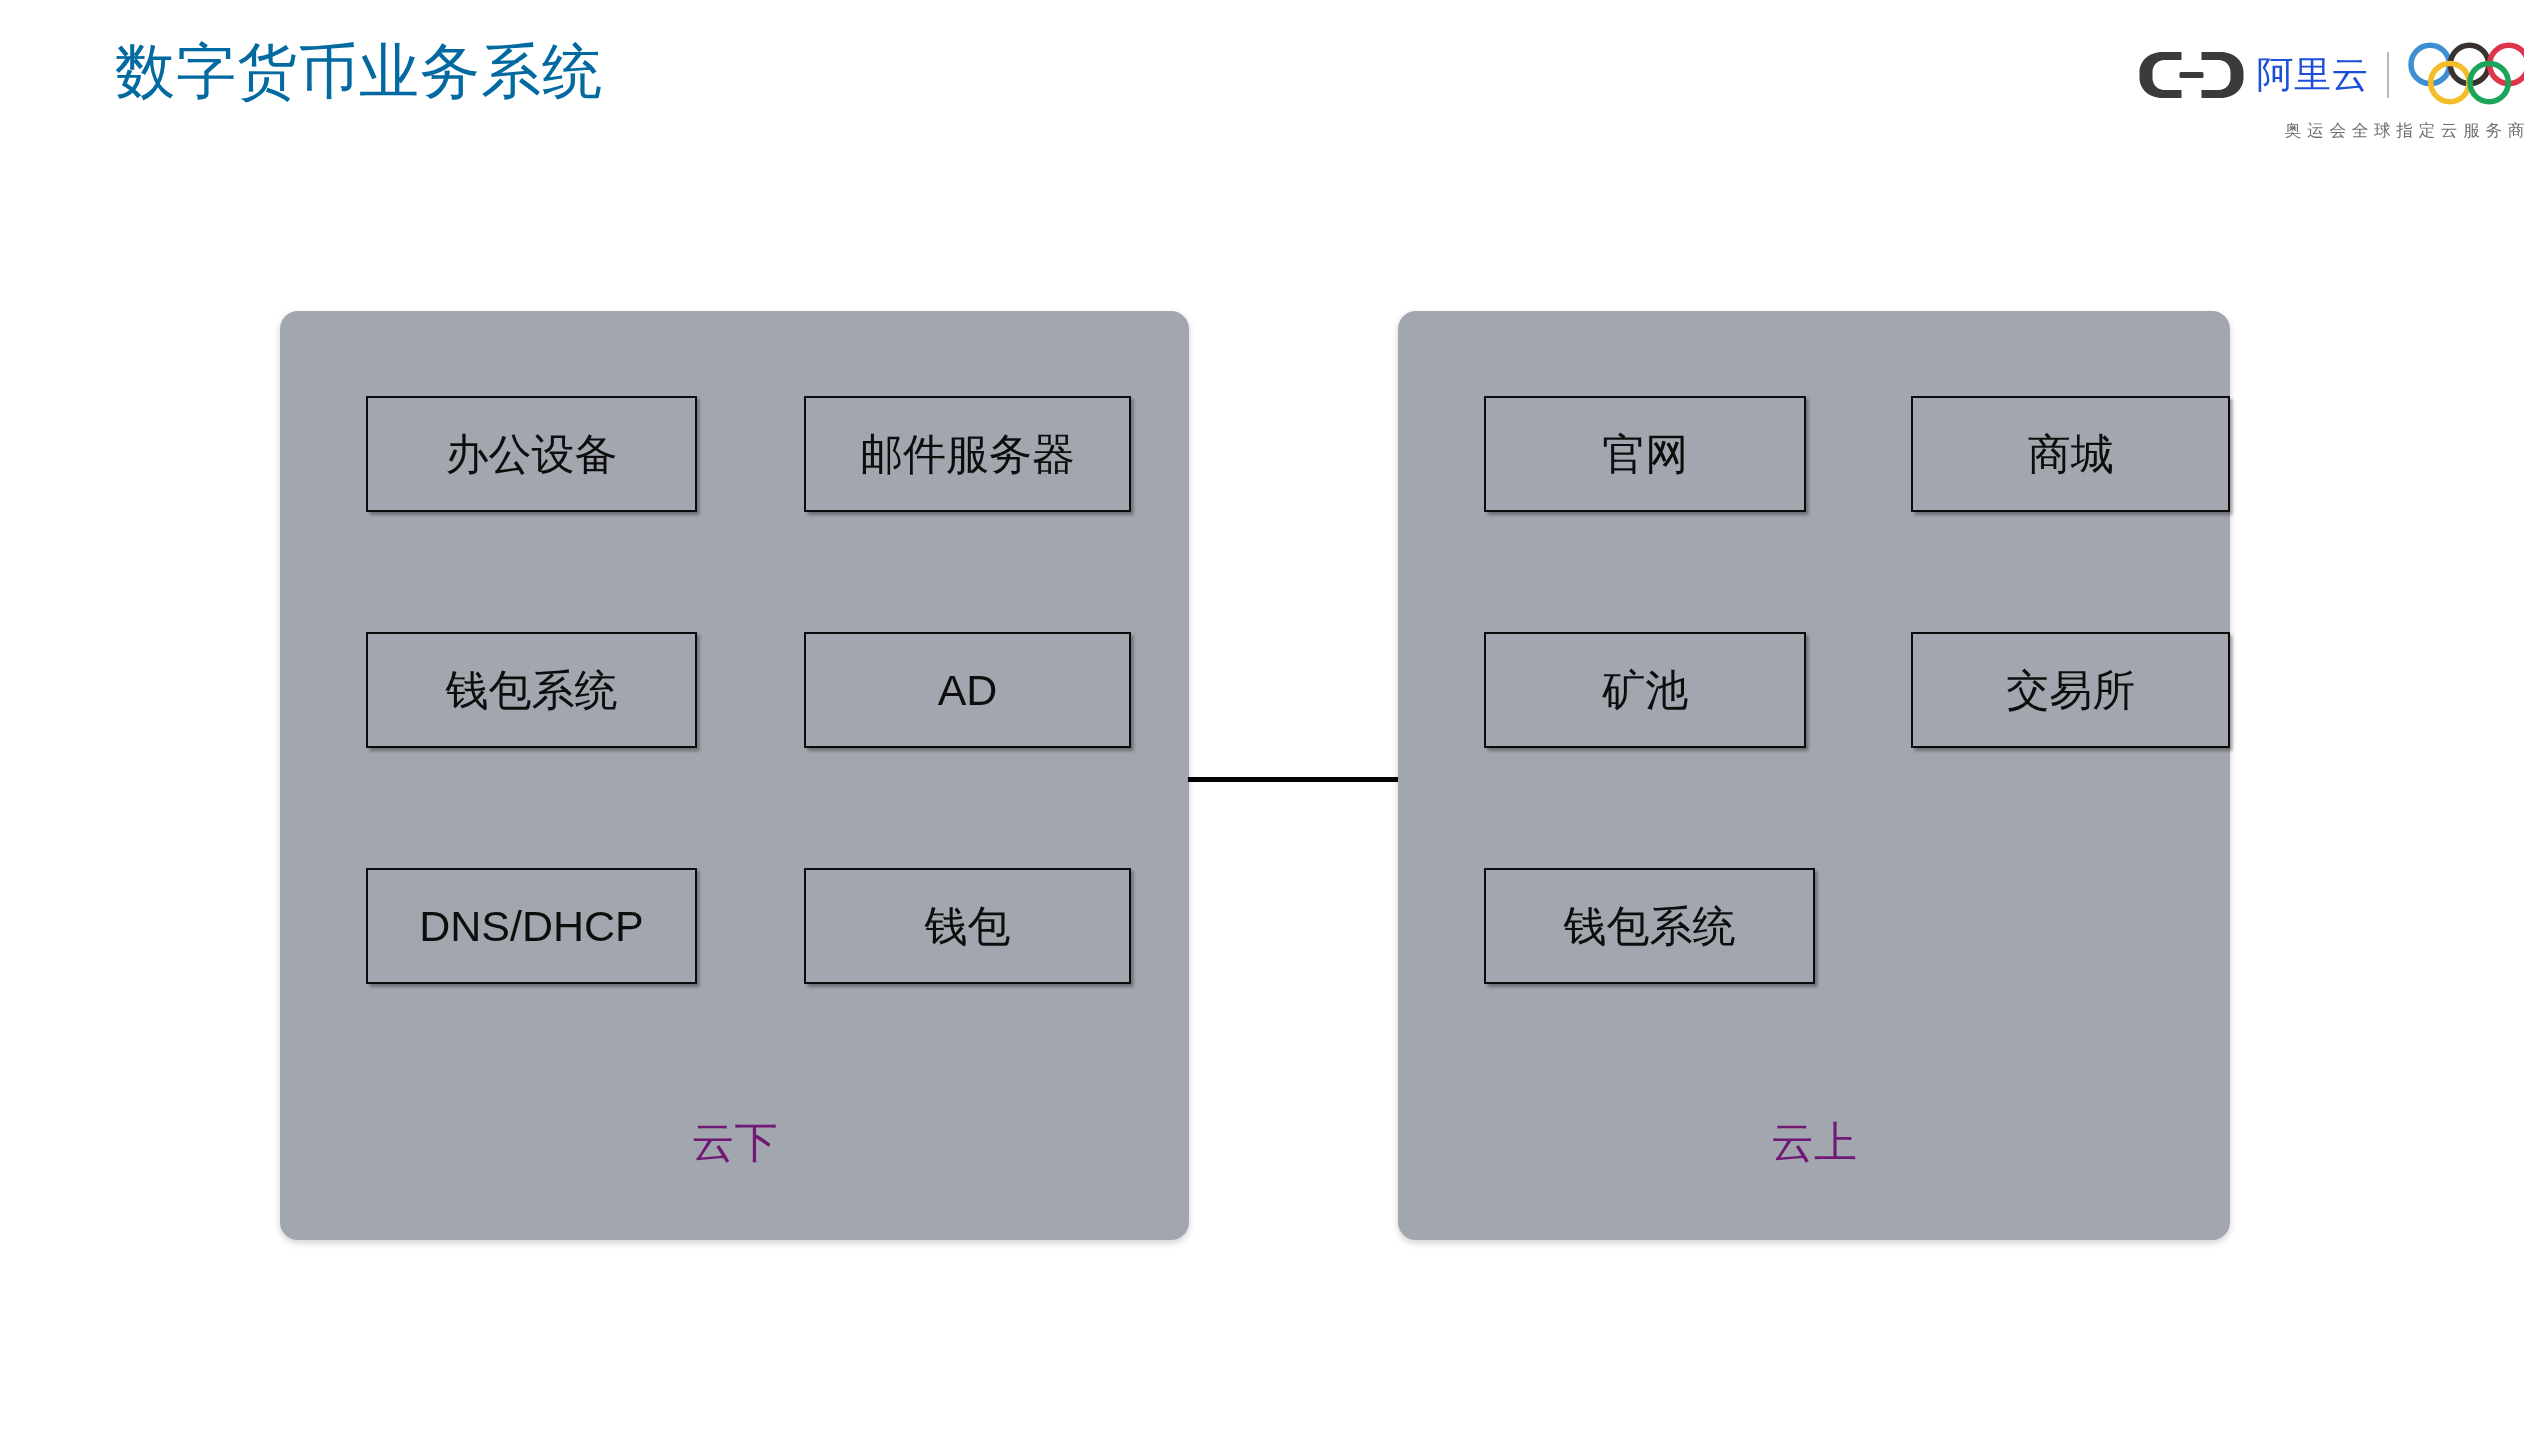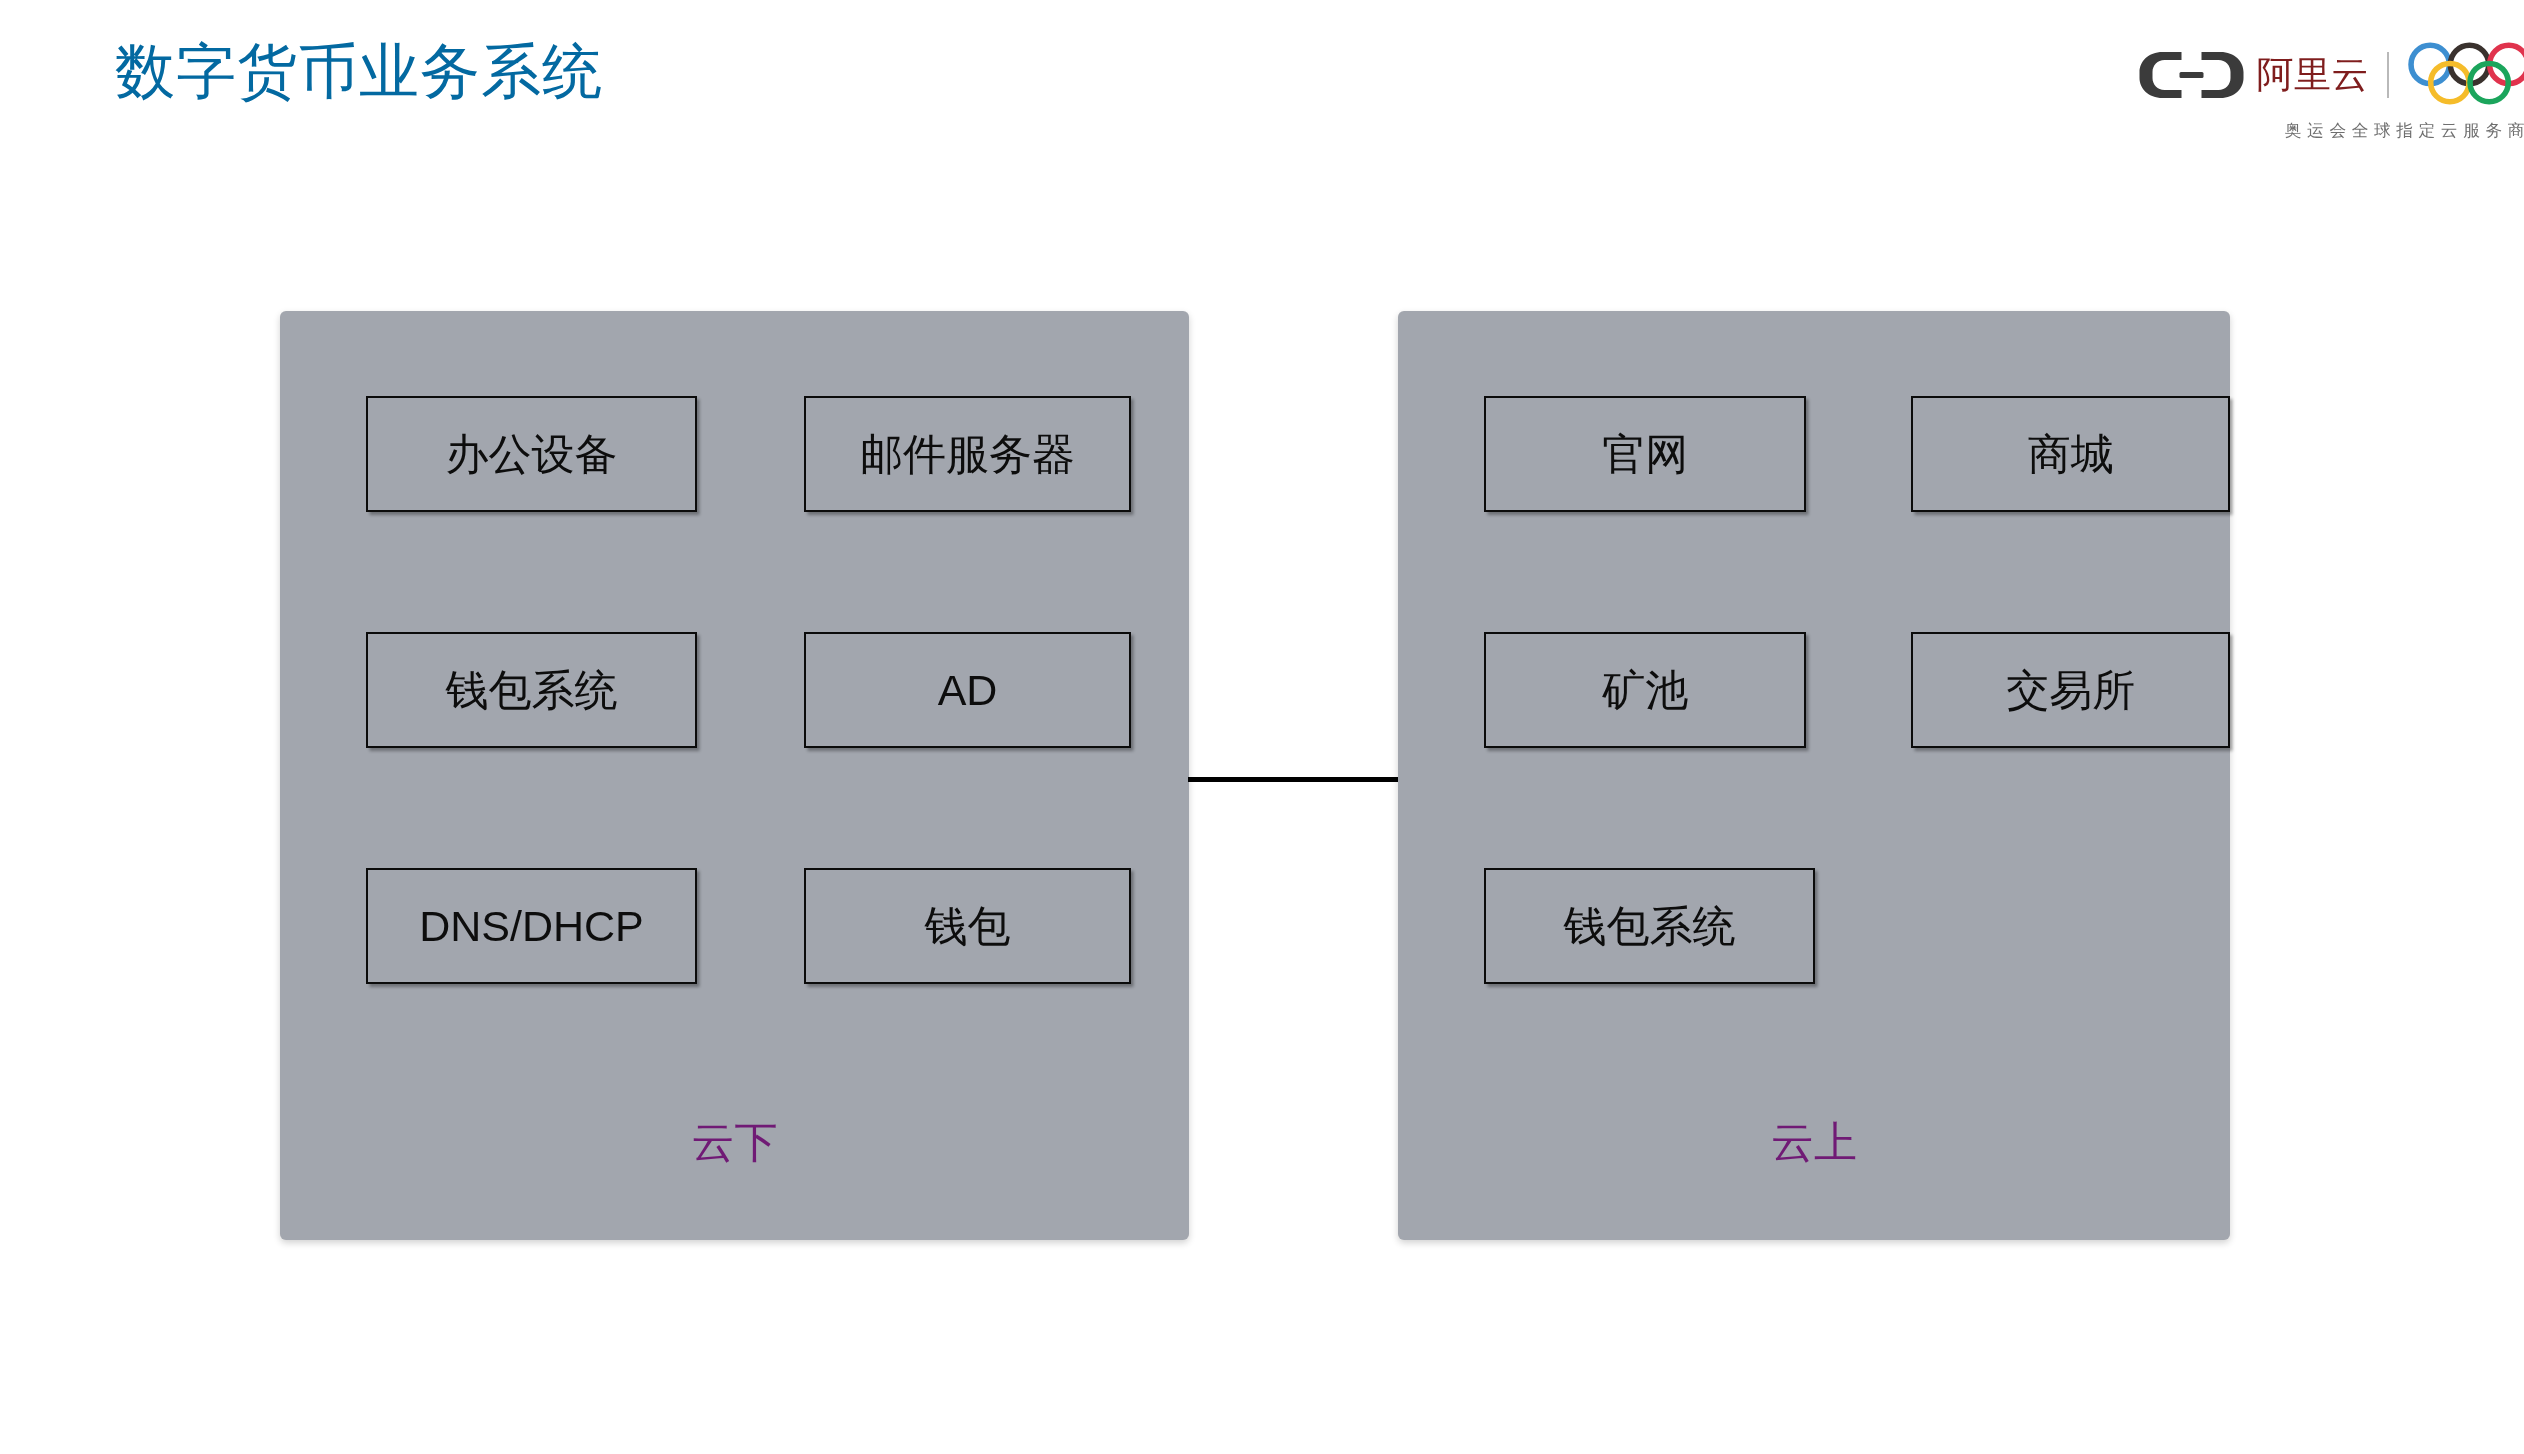--- a/index.html
+++ b/index.html
@@ -43,21 +43,21 @@
     align-items: center;
     gap: 13px;
   }
   .brand-mark {
     display: flex;
     align-items: center;
   }
   .brand-name {
     font-size: 37px;
     line-height: 1;
-    color: #7f1d1d;
+    color: #1d4ed8;
     letter-spacing: 0.5px;
     margin-left: 7px;
     white-space: nowrap;
   }
   .brand-divider {
     width: 2px;
     height: 46px;
     background: #b9b9b9;
     margin: 0 5px;
   }
@@ -75,21 +75,21 @@
     position: absolute;
     left: 0;
     top: 0;
     width: 2585px;
     height: 1454px;
   }
 
   .zone {
     position: absolute;
     background: #a2a6ae;
-    border-radius: 6px;
+    border-radius: 18px;
     box-shadow: 0 3px 7px rgba(0,0,0,0.18);
   }
   .zone-left {
     left: 280px;
     top: 311px;
     width: 909px;
     height: 929px;
   }
   .zone-right {
     left: 1398px;

